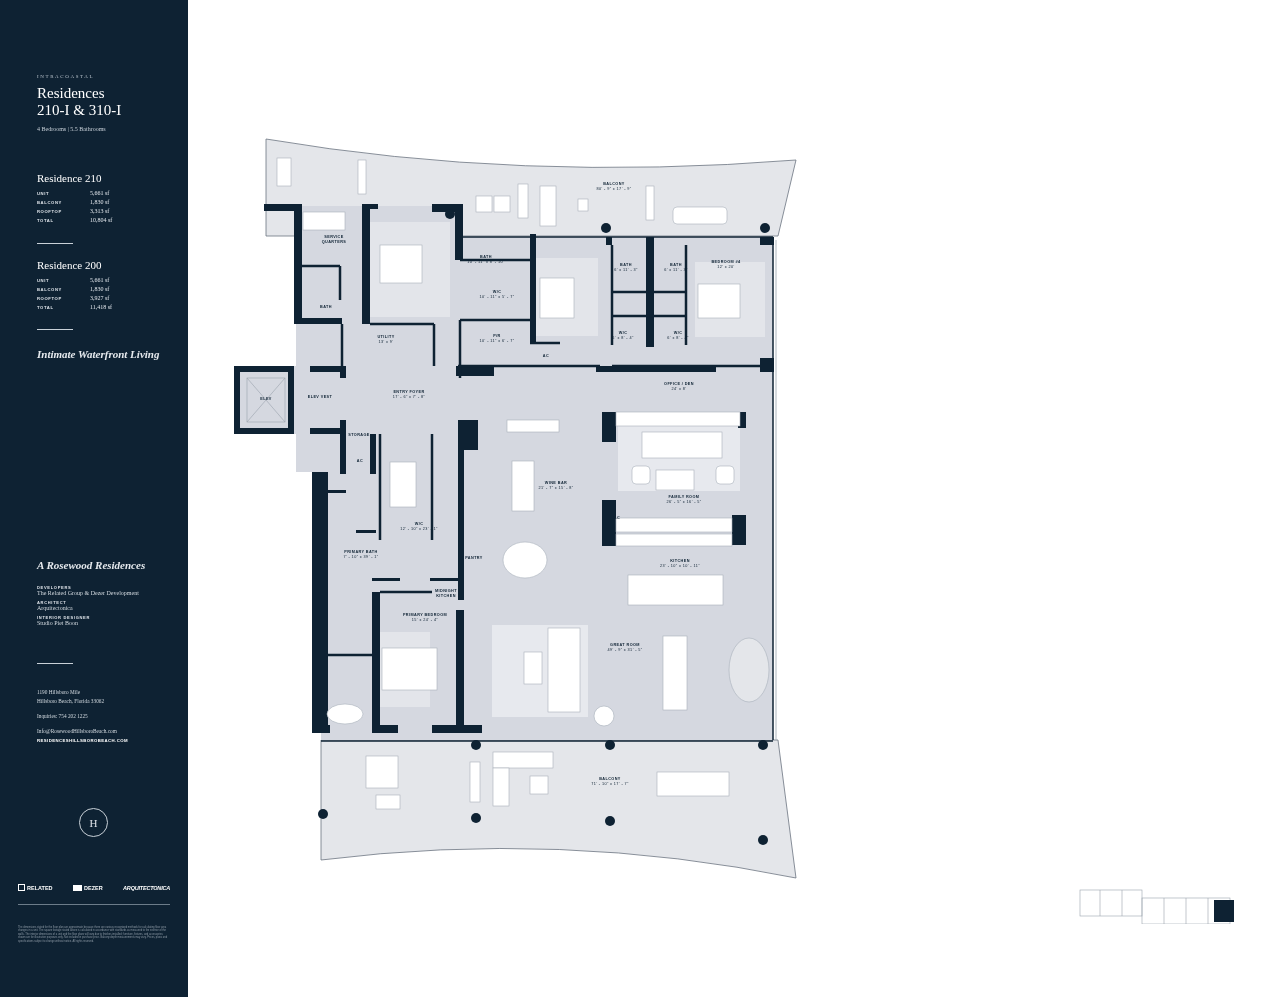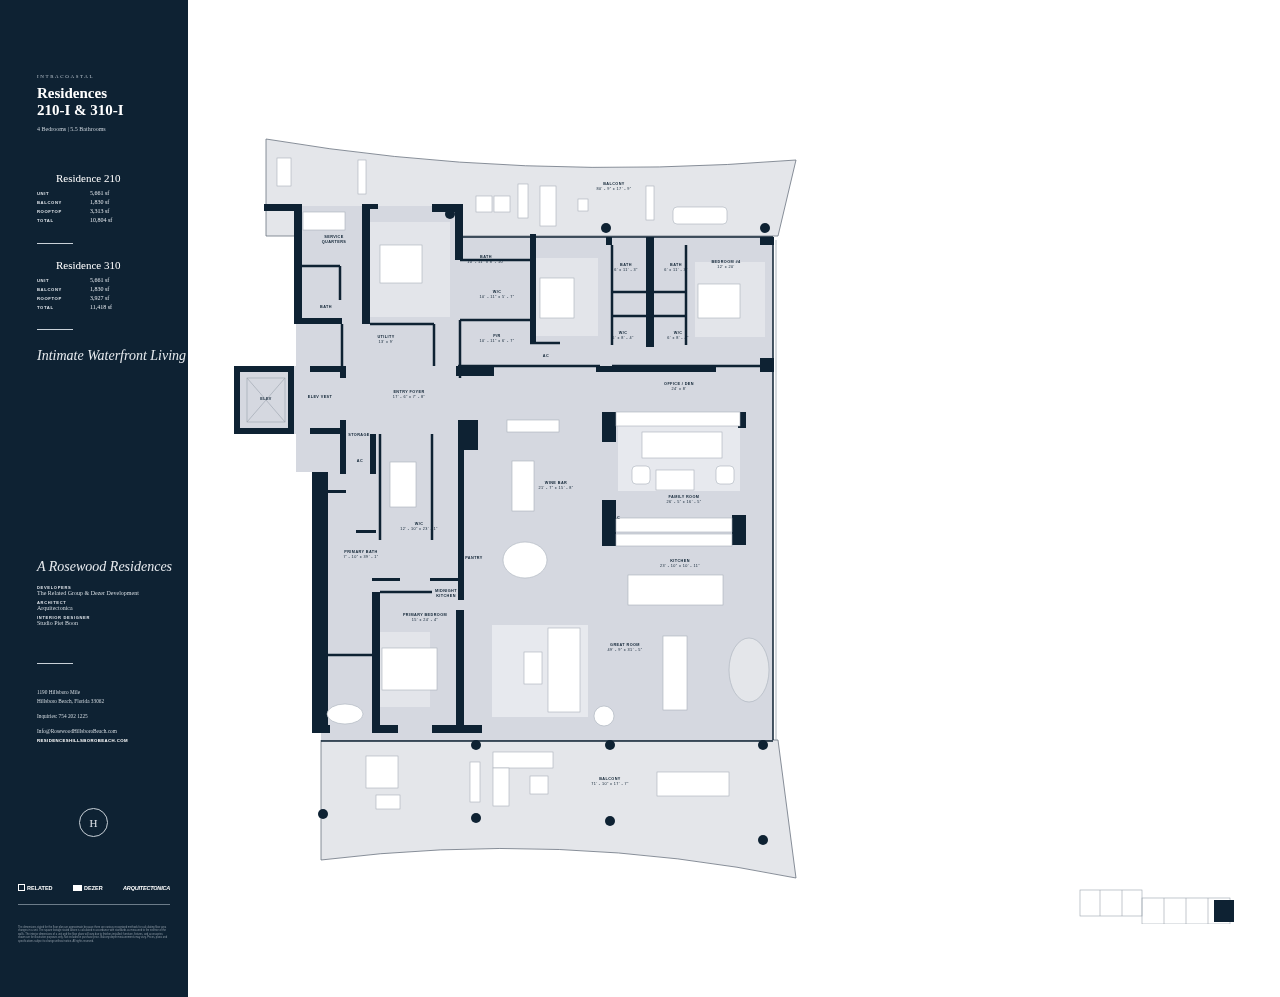--- a/index.html
+++ b/index.html
@@ -5,26 +5,26 @@
   * { box-sizing: border-box; margin: 0; padding: 0; }
   html, body { width: 1280px; height: 997px; background: #ffffff; overflow: hidden; }
   body { position: relative; font-family: "Liberation Serif", serif; }
 
   
   .sidebar { position: absolute; left: 0; top: 0; width: 188px; height: 997px; background: #0e2233; color: #dfe4ea; }
   .sidebar .abs { position: absolute; }
   .eyebrow { font-size: 5px; letter-spacing: 1.6px; color: #b9c3cc; text-transform: uppercase; font-family: "Liberation Serif", serif; }
   .title { font-size: 15px; line-height: 17px; color: #ffffff; }
   .subtitle { font-size: 6px; color: #c8d0d8; }
-  .res-head { font-size: 11px; color: #ffffff; margin-left: 19px; }
+  .res-head { font-size: 11px; color: #ffffff; }
   .spec-row { display: flex; font-size: 5.5px; line-height: 8px; }
   .spec-label { width: 53px; font-family: "Liberation Sans", sans-serif; font-weight: bold; font-size: 4.2px; letter-spacing: 0.6px; color: #dfe4ea; padding-top: 1px; }
   .spec-value { color: #dfe4ea; font-size: 6px; }
   .rule { position: absolute; left: 37px; width: 36px; height: 1px; background: #c9d1d8; }
-  .tagline { font-style: italic; font-size: 14px; color: #e6eaee; }
+  .tagline { font-style: italic; font-size: 11px; color: #e6eaee; font-weight: bold; }
   .credit-label { font-family: "Liberation Sans", sans-serif; font-weight: bold; font-size: 4px; letter-spacing: 0.7px; color: #dfe4ea; }
   .credit-value { font-size: 6px; color: #d2d9df; margin-bottom: 4px; }
   .contact { font-size: 5.3px; line-height: 9px; color: #d2d9df; }
   .web { font-family: "Liberation Sans", sans-serif; font-weight: bold; font-size: 4.3px; letter-spacing: 0.4px; color: #ffffff; }
   .monogram { position: absolute; left: 79px; top: 808px; width: 29px; height: 29px; border: 1px solid #c9d1d8; border-radius: 50%; display: flex; align-items: center; justify-content: center; font-size: 11px; color: #dfe4ea; }
   .logos { position: absolute; top: 884px; left: 18px; width: 152px; display: flex; justify-content: space-between; align-items: center; }
   .logo { font-family: "Liberation Sans", sans-serif; font-weight: bold; font-size: 5.5px; color: #ffffff; display: flex; align-items: center; gap: 2px; }
   .logo .box { width: 7px; height: 7px; border: 1px solid #fff; display: inline-block; }
   .logo .fill { width: 9px; height: 6px; background: #fff; display: inline-block; }
   .logo.italic { font-style: italic; letter-spacing: -0.2px; }
@@ -35,21 +35,21 @@
   .plan { position: absolute; left: 0; top: 0; width: 1280px; height: 997px; }
   .room-label { position: absolute; text-align: center; font-family: "Liberation Sans", sans-serif; font-weight: bold; font-size: 3.8px; letter-spacing: 0.4px; color: #0e2233; line-height: 5px; transform: translateX(-50%); white-space: nowrap; }
   .room-label .dim { font-weight: normal; display: block; }
   .keyplan { position: absolute; left: 1078px; top: 886px; width: 158px; height: 38px; }
 </style>
 </head>
 <body>
 
 <aside class="sidebar">
   <div class="abs eyebrow" style="left:37px;top:74px;">INTRACOASTAL</div>
-  <div class="abs title" style="left:37px;top:85px;font-weight:bold;">
+  <div class="abs title" style="left:37px;top:85px;">
     <div>Residences</div>
     <div>210-I &amp; 310-I</div>
   </div>
   <div class="abs subtitle" style="left:37px;top:126px;">4 Bedrooms   |   5.5 Bathrooms</div>
 
   <div class="abs" style="left:37px;top:172px;width:130px;">
     <div class="res-head">Residence 210</div>
     <div style="margin-top:5px;">
       <div class="spec-row">
           <span class="spec-label">UNIT</span>
@@ -65,21 +65,21 @@
         </div>
       <div class="spec-row">
           <span class="spec-label">TOTAL</span>
           <span class="spec-value">10,804 sf</span>
         </div>
     </div>
   </div>
   <div class="rule" style="top:243px;"></div>
 
   <div class="abs" style="left:37px;top:259px;width:130px;">
-    <div class="res-head">Residence 310</div>
+    <div class="res-head">Residence 200</div>
     <div style="margin-top:5px;">
       <div class="spec-row">
           <span class="spec-label">UNIT</span>
           <span class="spec-value">5,661 sf</span>
         </div>
       <div class="spec-row">
           <span class="spec-label">BALCONY</span>
           <span class="spec-value">1,830 sf</span>
         </div>
       <div class="spec-row">

